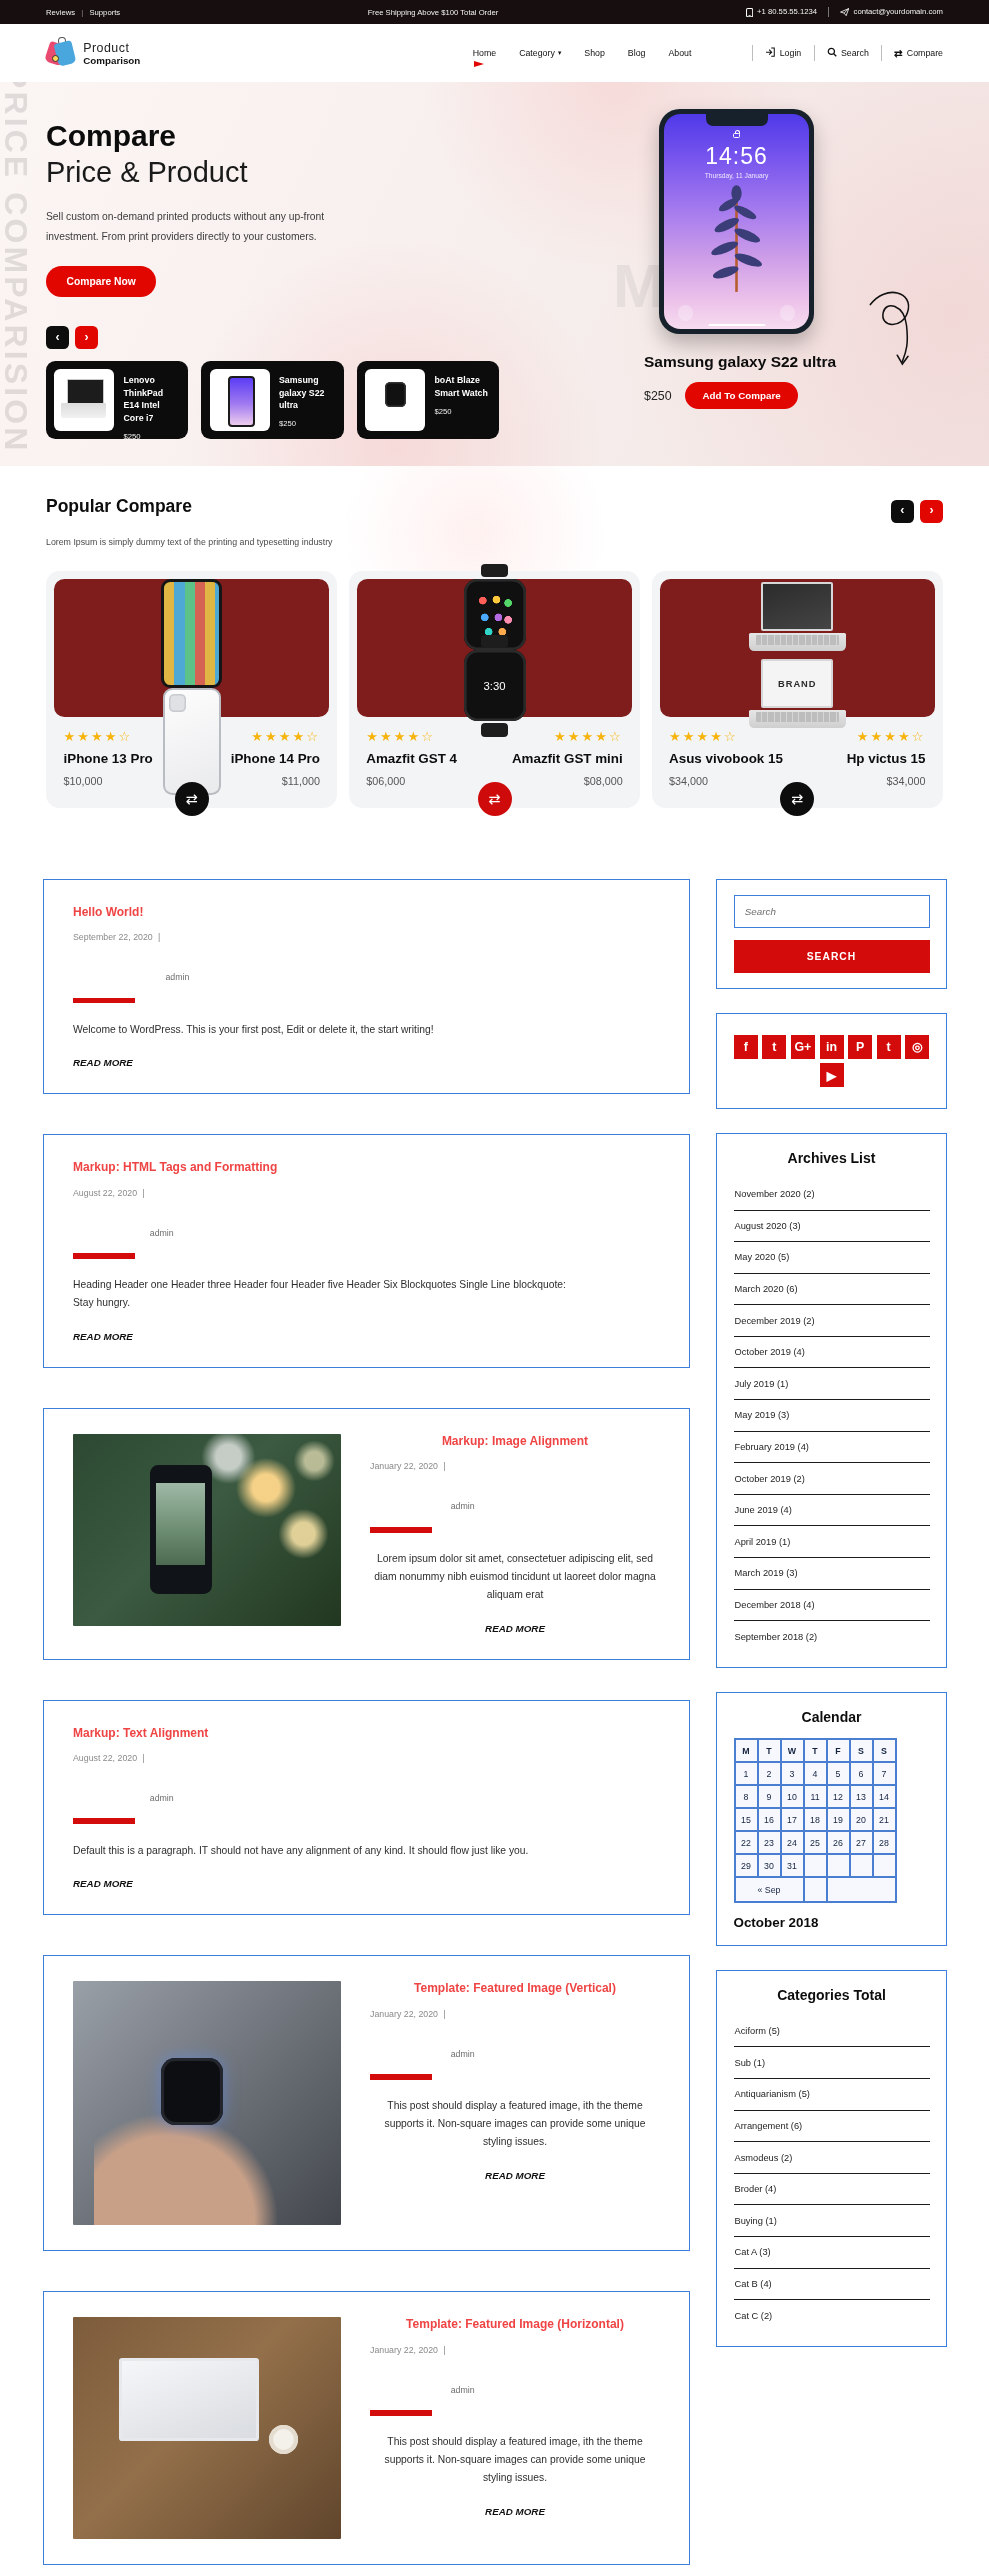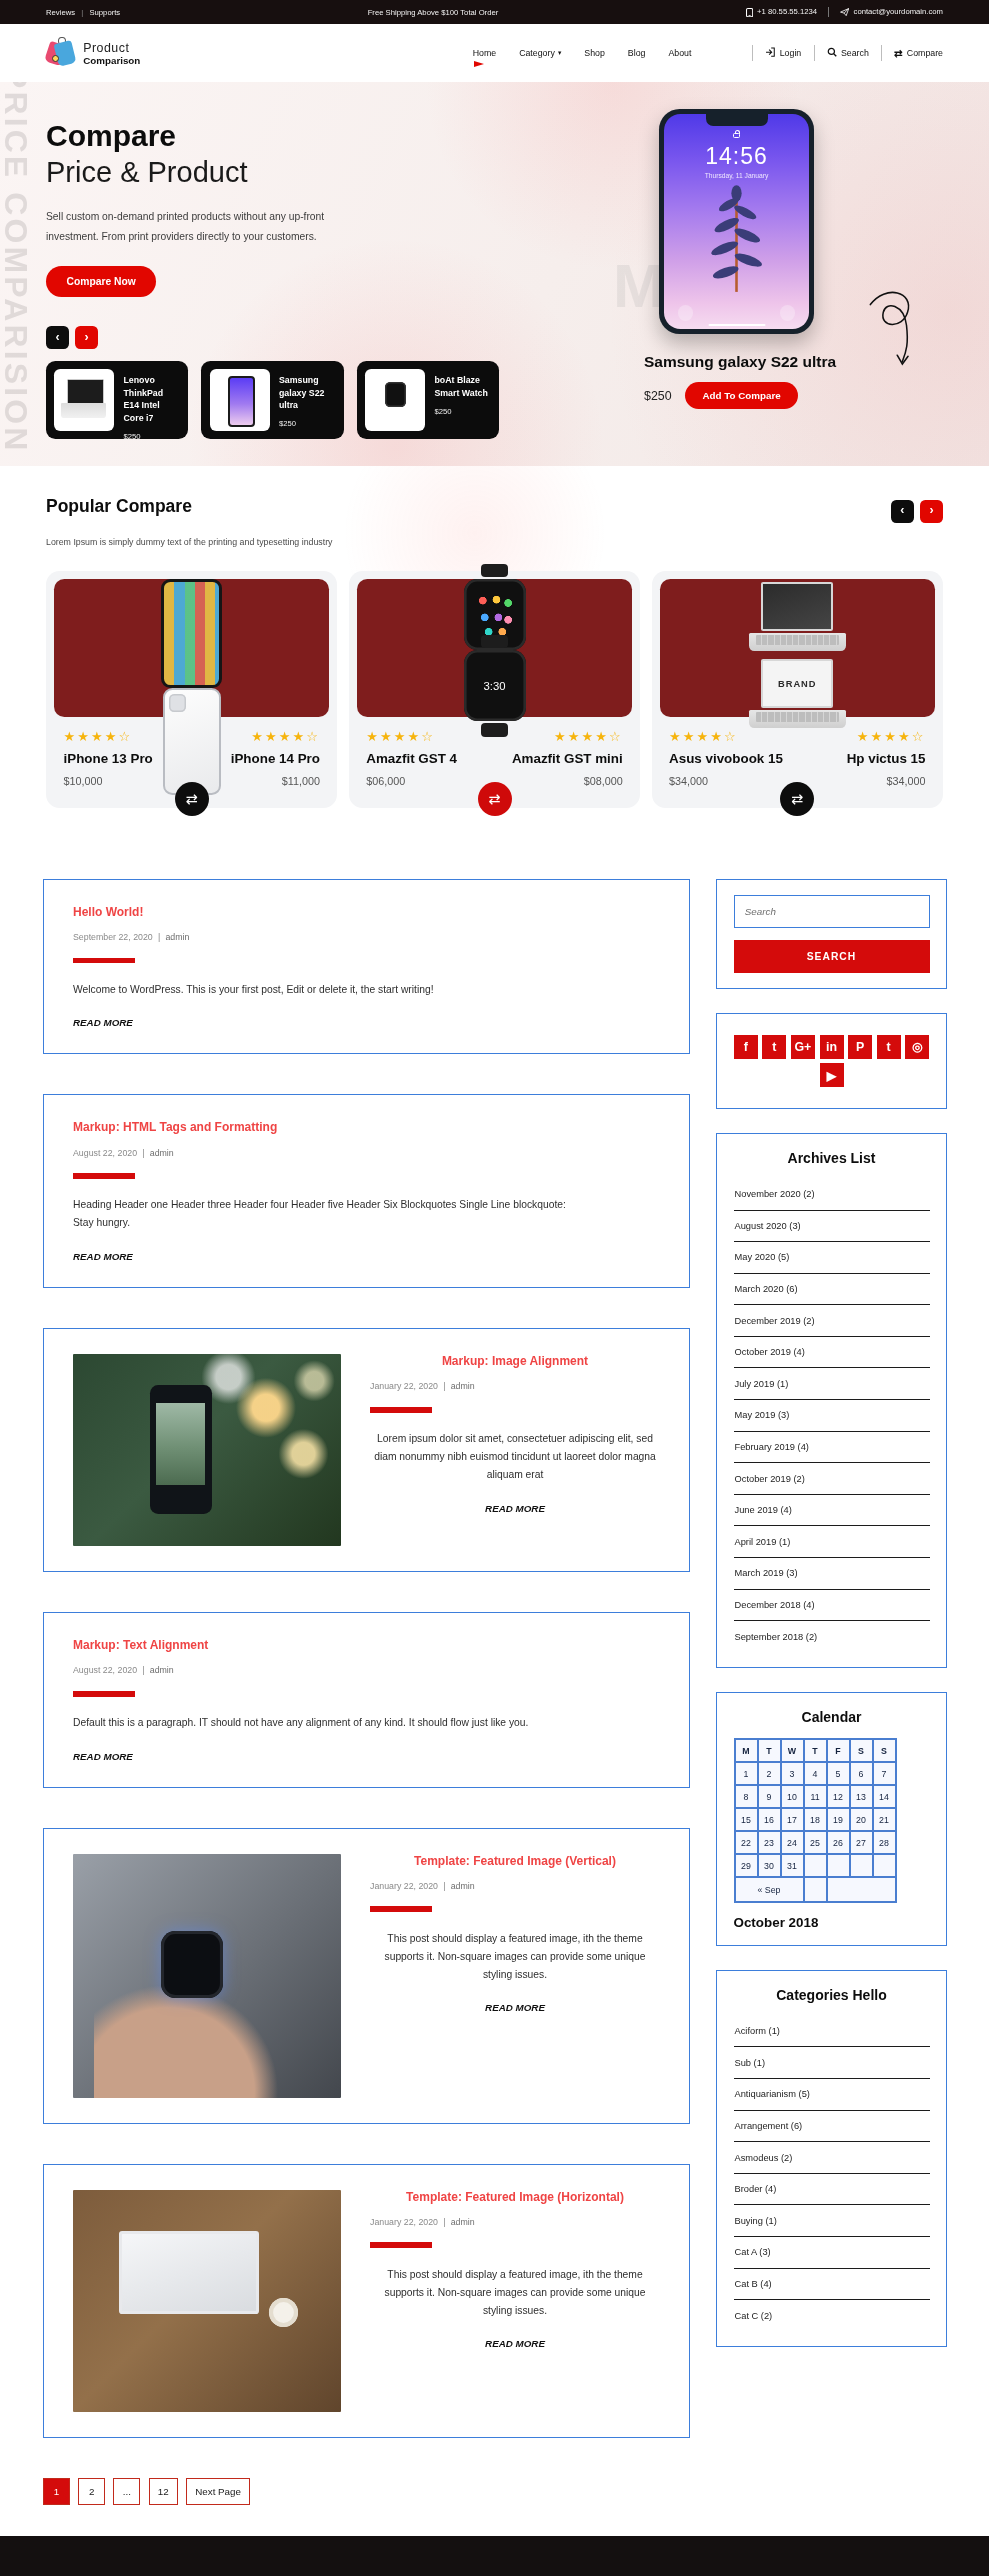--- a/index.html
+++ b/index.html
@@ -148,21 +148,21 @@
   .post-media[data-image="phone-bokeh"]::before { content:""; position:absolute; left:77px; top:31px; width:62px; height:129px; background:#101418; border-radius:8.2px; }
   .post-media[data-image="phone-bokeh"]::after { content:""; position:absolute; left:83px; top:49px; width:49px; height:82px; background:linear-gradient(180deg,#9fb9a6 0%, #6f8f74 55%, #4c6b50 100%); }
   .post-media[data-image="watch-hand"] { height:244px; background:linear-gradient(135deg,#9aa0a8 0%, #6a6f76 55%, #43474d 100%); }
   .post-media[data-image="watch-hand"]::before { content:""; position:absolute; left:20.6px; bottom:-20.6px; width:185px; height:134px; background:radial-gradient(ellipse at 40% 80%, #c8a088 0 55%, transparent 70%); }
   .post-media[data-image="watch-hand"]::after { content:""; position:absolute; left:88px; top:77px; width:62px; height:67px; background:#0c0e12; border-radius:14.4px; box-shadow:inset 0 0 0 3.1px #23262c, 0 0 15.5px rgba(90,140,255,0.5); }
   .post-media[data-image="laptop-desk"] { height:222px; background:linear-gradient(135deg,#7d5c3c 0%, #93704a 45%, #60452c 100%); }
   .post-media[data-image="laptop-desk"]::before { content:""; position:absolute; left:46px; top:41px; width:134px; height:77px; background:linear-gradient(160deg,#f5f6f8,#d9dce0); border:3.1px solid #e8e9ec; border-radius:3.1px; box-shadow:0 82px 0 -67px #cfd2d6; }
   .post-media[data-image="laptop-desk"]::after { content:""; position:absolute; left:196px; top:108px; width:29px; height:29px; background:#f4f1ea; border-radius:50%; box-shadow:inset 0 0 0 4.1px #e4ddcf; }
   .post-title { font-size:12px; font-weight:bold; color:#ef4444; }
   .post-meta { margin-top:13.4px; font-size:8.8px; color:#8a8a8a; display:flex; gap:5.2px; }
-  .post-meta .author { color:#6e6e6e; }
+  .post-meta .author { color:#6e6e6e;margin-top:40px; }
   .red-bar { width:62px; height:5.7px; background:#d40b0b; margin:15.5px 0 17.5px 0; }
   .post-excerpt { font-size:10.3px; color:#2e2e2e; line-height:1.75; max-width:515px; }
   .read-more { display:inline-block; margin-top:18.5px; font-size:9.8px; font-weight:bold; font-style:italic; color:#111; }
 
   .pagination { display:flex; gap:8.2px; margin-top:2.1px; }
   .page-btn { min-width:27px; height:27px; display:flex; align-items:center; justify-content:center; border:1px solid #c22a1c; font-size:9.8px; color:#222; padding:0 8.2px; cursor:pointer; background:#fff; }
   .page-btn[data-active="true"] { background:#d40b0b; color:#fff; }
 
   
   .widget { border:1.5px solid #3d7edb; background:#fff; padding:15.5px 16.5px; margin-bottom:24px; }
@@ -670,24 +670,24 @@
         <div style="display:contents"><div class="cal-cell cal-head">M</div><div class="cal-cell cal-head">T</div><div class="cal-cell cal-head">W</div><div class="cal-cell cal-head">T</div><div class="cal-cell cal-head">F</div><div class="cal-cell cal-head">S</div><div class="cal-cell cal-head">S</div></div>
         <div style="display:contents"><div class="cal-cell">1</div><div class="cal-cell">2</div><div class="cal-cell">3</div><div class="cal-cell">4</div><div class="cal-cell">5</div><div class="cal-cell">6</div><div class="cal-cell">7</div><div class="cal-cell">8</div><div class="cal-cell">9</div><div class="cal-cell">10</div><div class="cal-cell">11</div><div class="cal-cell">12</div><div class="cal-cell">13</div><div class="cal-cell">14</div><div class="cal-cell">15</div><div class="cal-cell">16</div><div class="cal-cell">17</div><div class="cal-cell">18</div><div class="cal-cell">19</div><div class="cal-cell">20</div><div class="cal-cell">21</div><div class="cal-cell">22</div><div class="cal-cell">23</div><div class="cal-cell">24</div><div class="cal-cell">25</div><div class="cal-cell">26</div><div class="cal-cell">27</div><div class="cal-cell">28</div><div class="cal-cell">29</div><div class="cal-cell">30</div><div class="cal-cell">31</div><div class="cal-cell"></div><div class="cal-cell"></div><div class="cal-cell"></div><div class="cal-cell"></div></div>
         <div class="cal-prev">« Sep</div>
         <div class="cal-sp1"></div>
         <div class="cal-sp3"></div>
       </div>
       <div class="cal-caption">October 2018</div>
     </div>
 
     <div class="widget">
-      <div class="widget-title">Categories Hello</div>
+      <div class="widget-title">Categories Total</div>
       <ul class="wlist">
           <li>
-            <a>Aciform (1)</a>
+            <a>Aciform (5)</a>
           </li>
           <li>
             <a>Sub (1)</a>
           </li>
           <li>
             <a>Antiquarianism (5)</a>
           </li>
           <li>
             <a>Arrangement (6)</a>
           </li>

